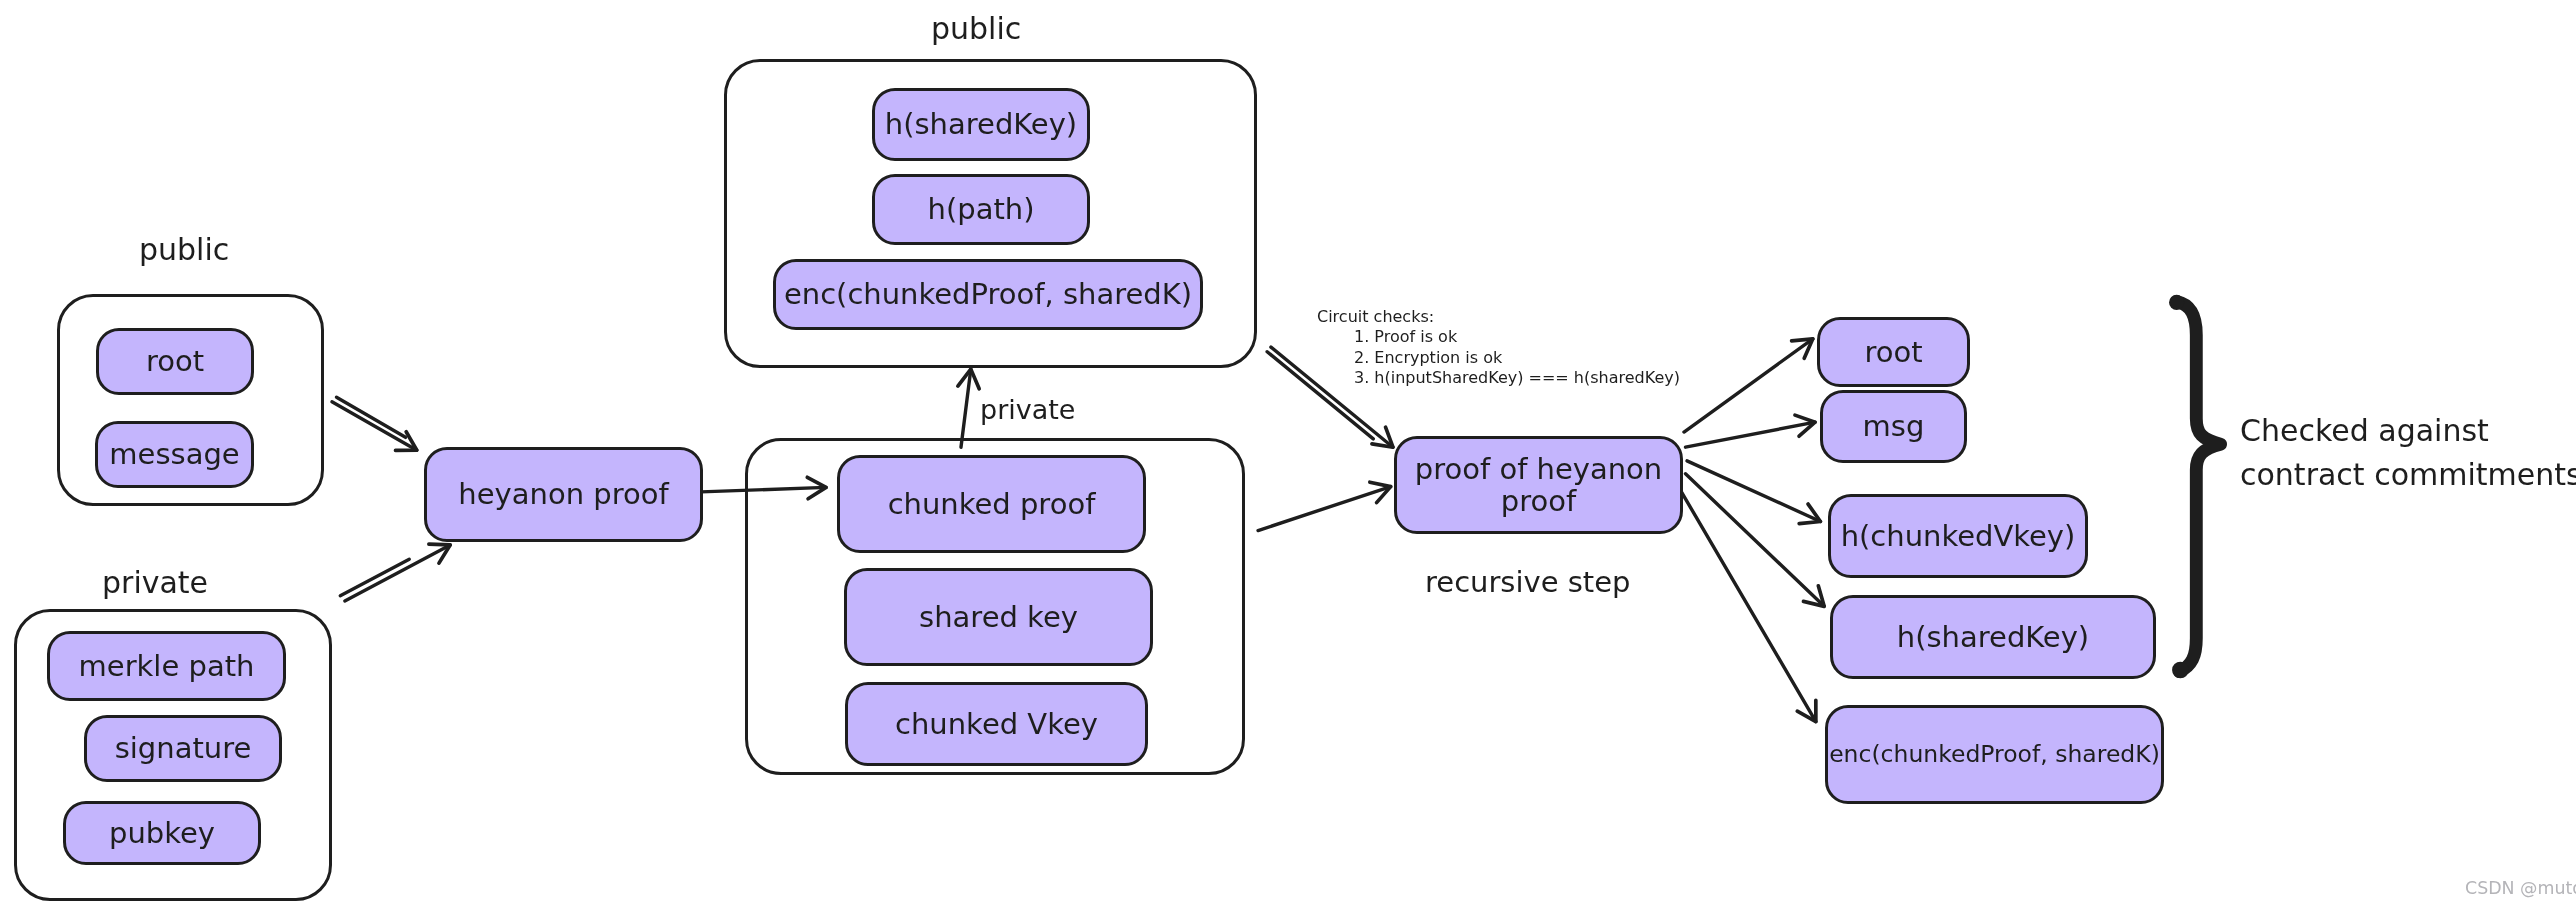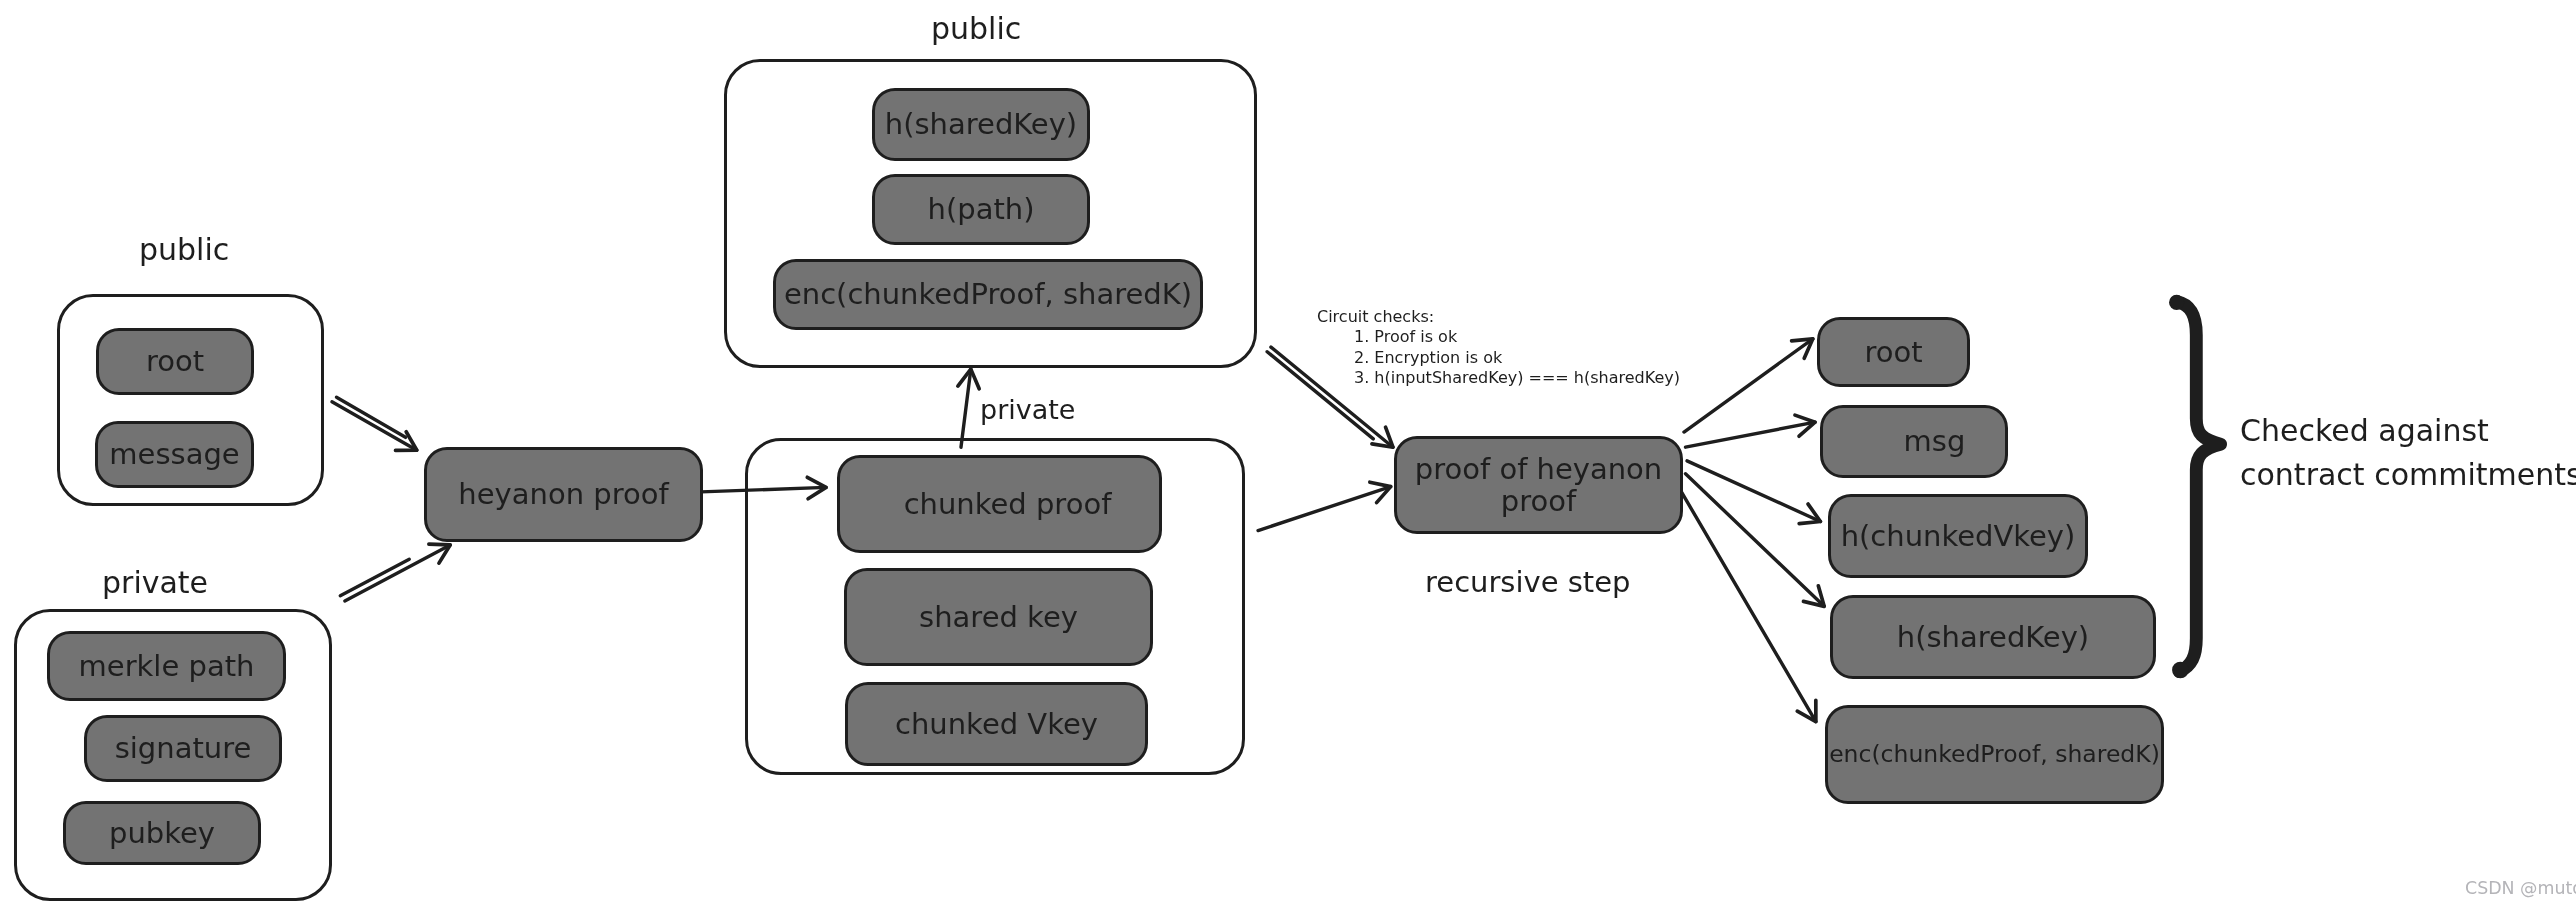--- a/index.html
+++ b/index.html
@@ -18,21 +18,21 @@
     background:transparent;
   }
   .box{
     position:absolute;
     border:3px solid #1e1e1e;
     border-radius:23px;
     display:flex;align-items:center;justify-content:center;
     text-align:center;
     font-size:29px;
     white-space:nowrap;
-    background:#737373;
+    background:#c4b5fd;
     line-height:1.12;
   }
   .lbl{
     position:absolute;
     font-size:30px;
     white-space:nowrap;
   }
   .checks{
     position:absolute;
     font-size:16px;
@@ -118,41 +118,41 @@
   <div class="box" style="left:424px;top:447px;width:273px;height:89px;">heyanon proof</div>
 
   <div class="lbl" style="left:931px;top:10.6px;">public</div>
   <div class="group" style="left:724px;top:59px;width:527px;height:303px;"></div>
   <div class="box" style="left:872px;top:88px;width:212px;height:67px;">h(sharedKey)</div>
   <div class="box" style="left:872px;top:174px;width:212px;height:65px;">h(path)</div>
   <div class="box" style="left:773px;top:259px;width:424px;height:65px;">enc(chunkedProof, sharedK)</div>
 
   <div class="lbl" style="left:980px;top:394px;font-size:27px;">private</div>
   <div class="group" style="left:745px;top:438px;width:494px;height:331px;"></div>
-  <div class="box" style="left:837px;top:455px;width:303px;height:92px;padding-left:16px;">chunked proof</div>
+  <div class="box" style="left:837px;top:455px;width:303px;height:92px;">chunked proof</div>
   <div class="box" style="left:844px;top:568px;width:303px;height:92px;">shared key</div>
   <div class="box" style="left:845px;top:682px;width:297px;height:78px;">chunked Vkey</div>
 
   <div class="checks" style="left:1317px;top:307px;">
     <div>Circuit checks:</div>
     <div class="items">1. Proof is ok</div>
     <div class="items">2. Encryption is ok</div>
     <div class="items">3. h(inputSharedKey) === h(sharedKey)</div>
   </div>
 
   <div class="box two-line" style="left:1394px;top:436px;width:283px;height:92px;">
     <div>
       <div>proof of heyanon</div>
       <div>proof</div>
     </div>
   </div>
   <div class="lbl" style="left:1425px;top:565px;font-size:29px;">recursive step</div>
 
   <div class="box" style="left:1817px;top:317px;width:147px;height:64px;">root</div>
-  <div class="box" style="left:1820px;top:405px;width:141px;height:67px;padding-left:41px;">msg</div>
+  <div class="box" style="left:1820px;top:390px;width:141px;height:67px;">msg</div>
   <div class="box" style="left:1828px;top:494px;width:254px;height:78px;">h(chunkedVkey)</div>
   <div class="box" style="left:1830px;top:595px;width:320px;height:78px;">h(sharedKey)</div>
   <div class="box fs31" style="left:1825px;top:705px;width:333px;height:93px;">enc(chunkedProof, sharedK)</div>
 
   <div class="note" style="left:2240px;top:409px;">
     <div>Checked against</div>
     <div>contract commitments</div>
   </div>
 
   <div class="watermark" style="left:2465px;top:878px;">CSDN @mutourend</div>

